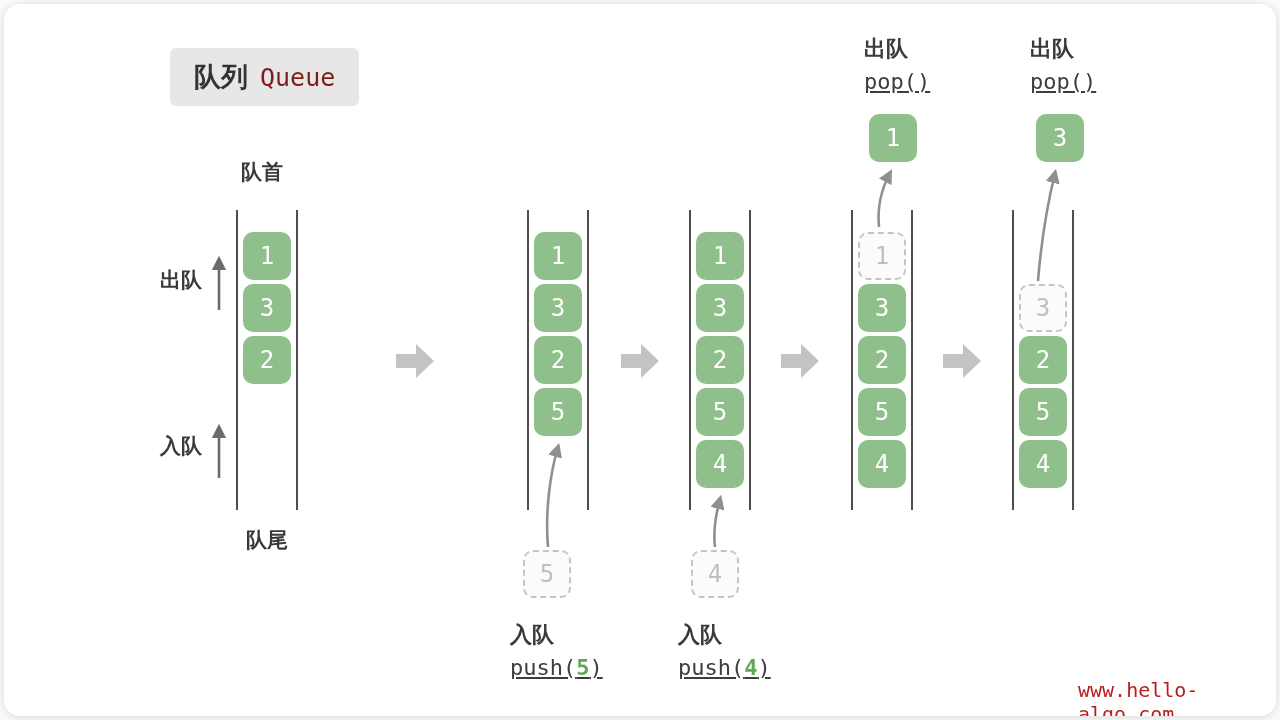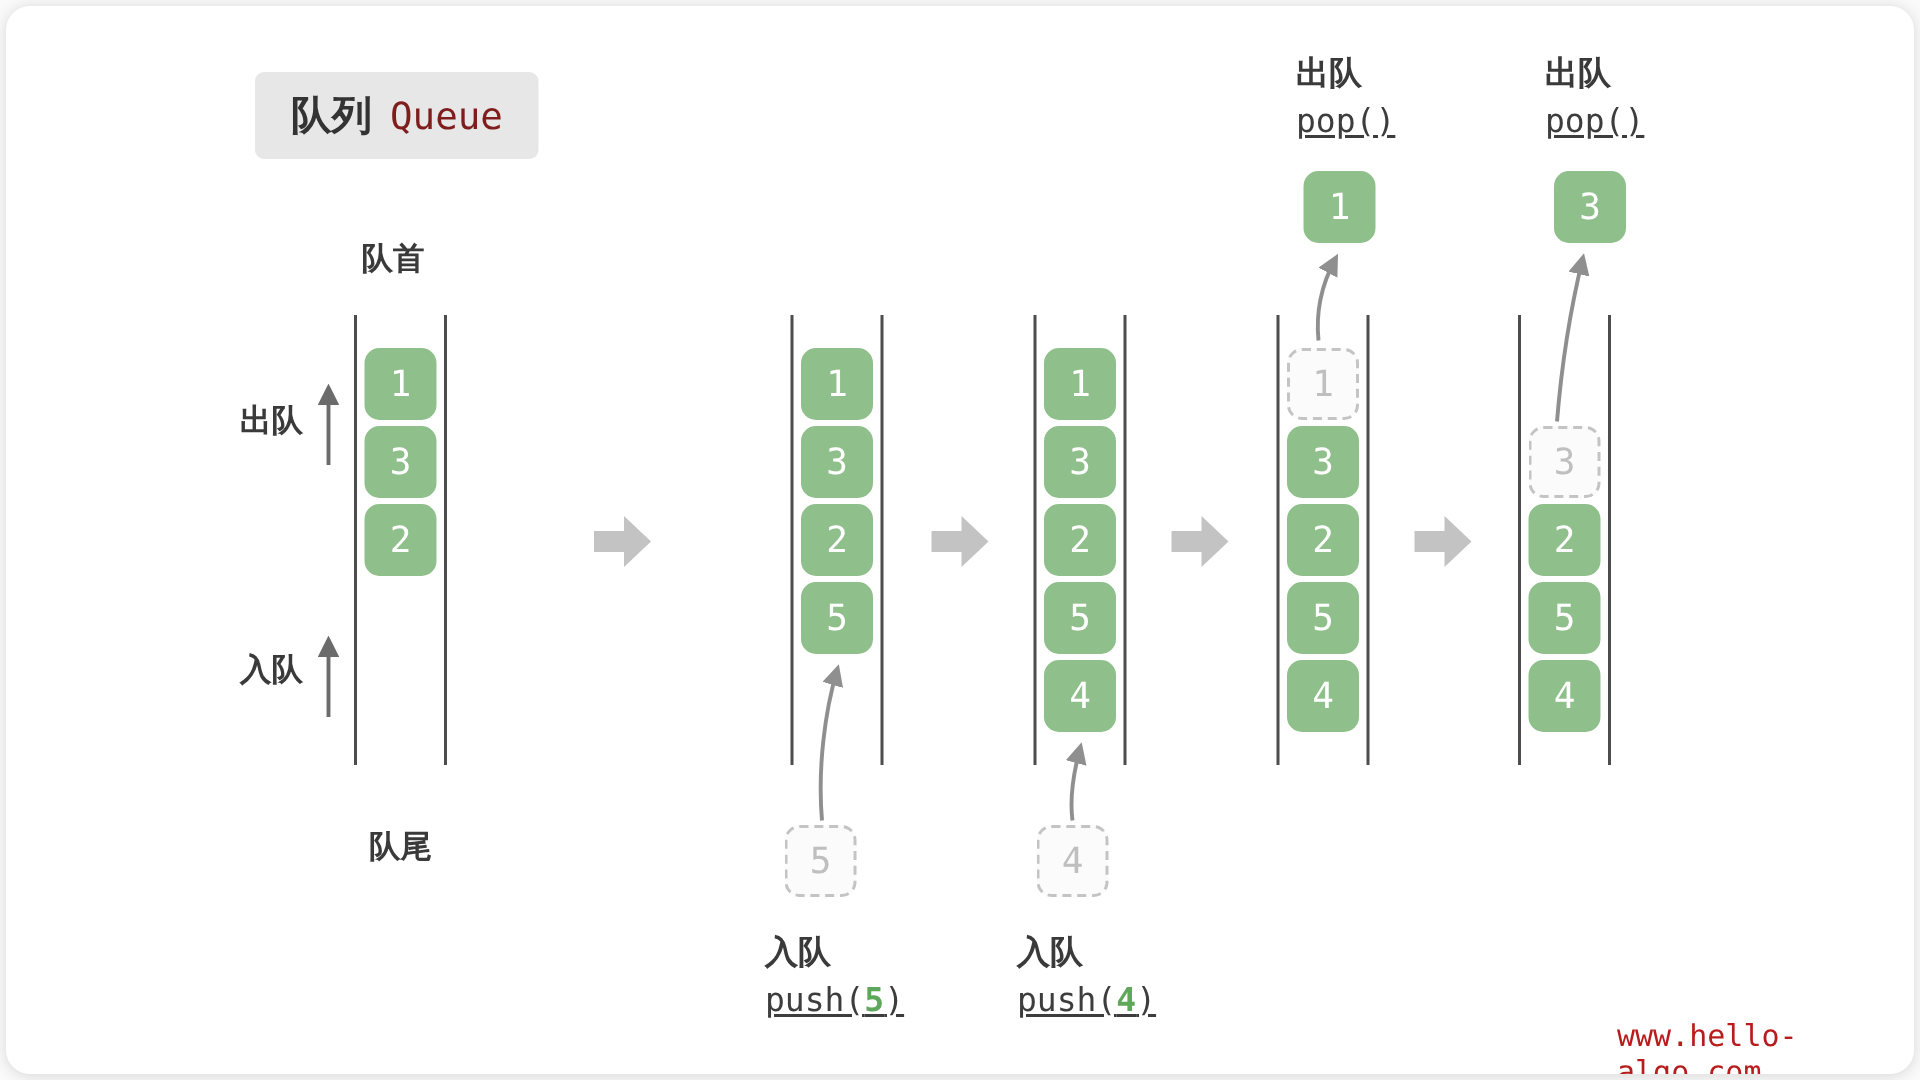--- a/index.html
+++ b/index.html
@@ -37,21 +37,21 @@
 <body>
 
 <div class="canvas">
 
   <div class="title-box">
     <span class="title-zh">队列</span>
     <span class="title-en">Queue</span>
   </div>
 
   <div class="zh-label" style="left:237px; top:154px;">队首</div>
-  <div class="zh-label" style="left:242px; top:546px;">队尾</div>
+  <div class="zh-label" style="left:242px; top:522px;">队尾</div>
 
   <div class="zh-label" style="left:156px; top:262px;">出队</div>
   <div class="zh-label" style="left:156px; top:428px;">入队</div>
 
   <div class="queue" style="left:232px;">
       <div class="slots">
         <div class="slot green">1</div>
         <div class="slot green">3</div>
         <div class="slot green">2</div>
       </div>

